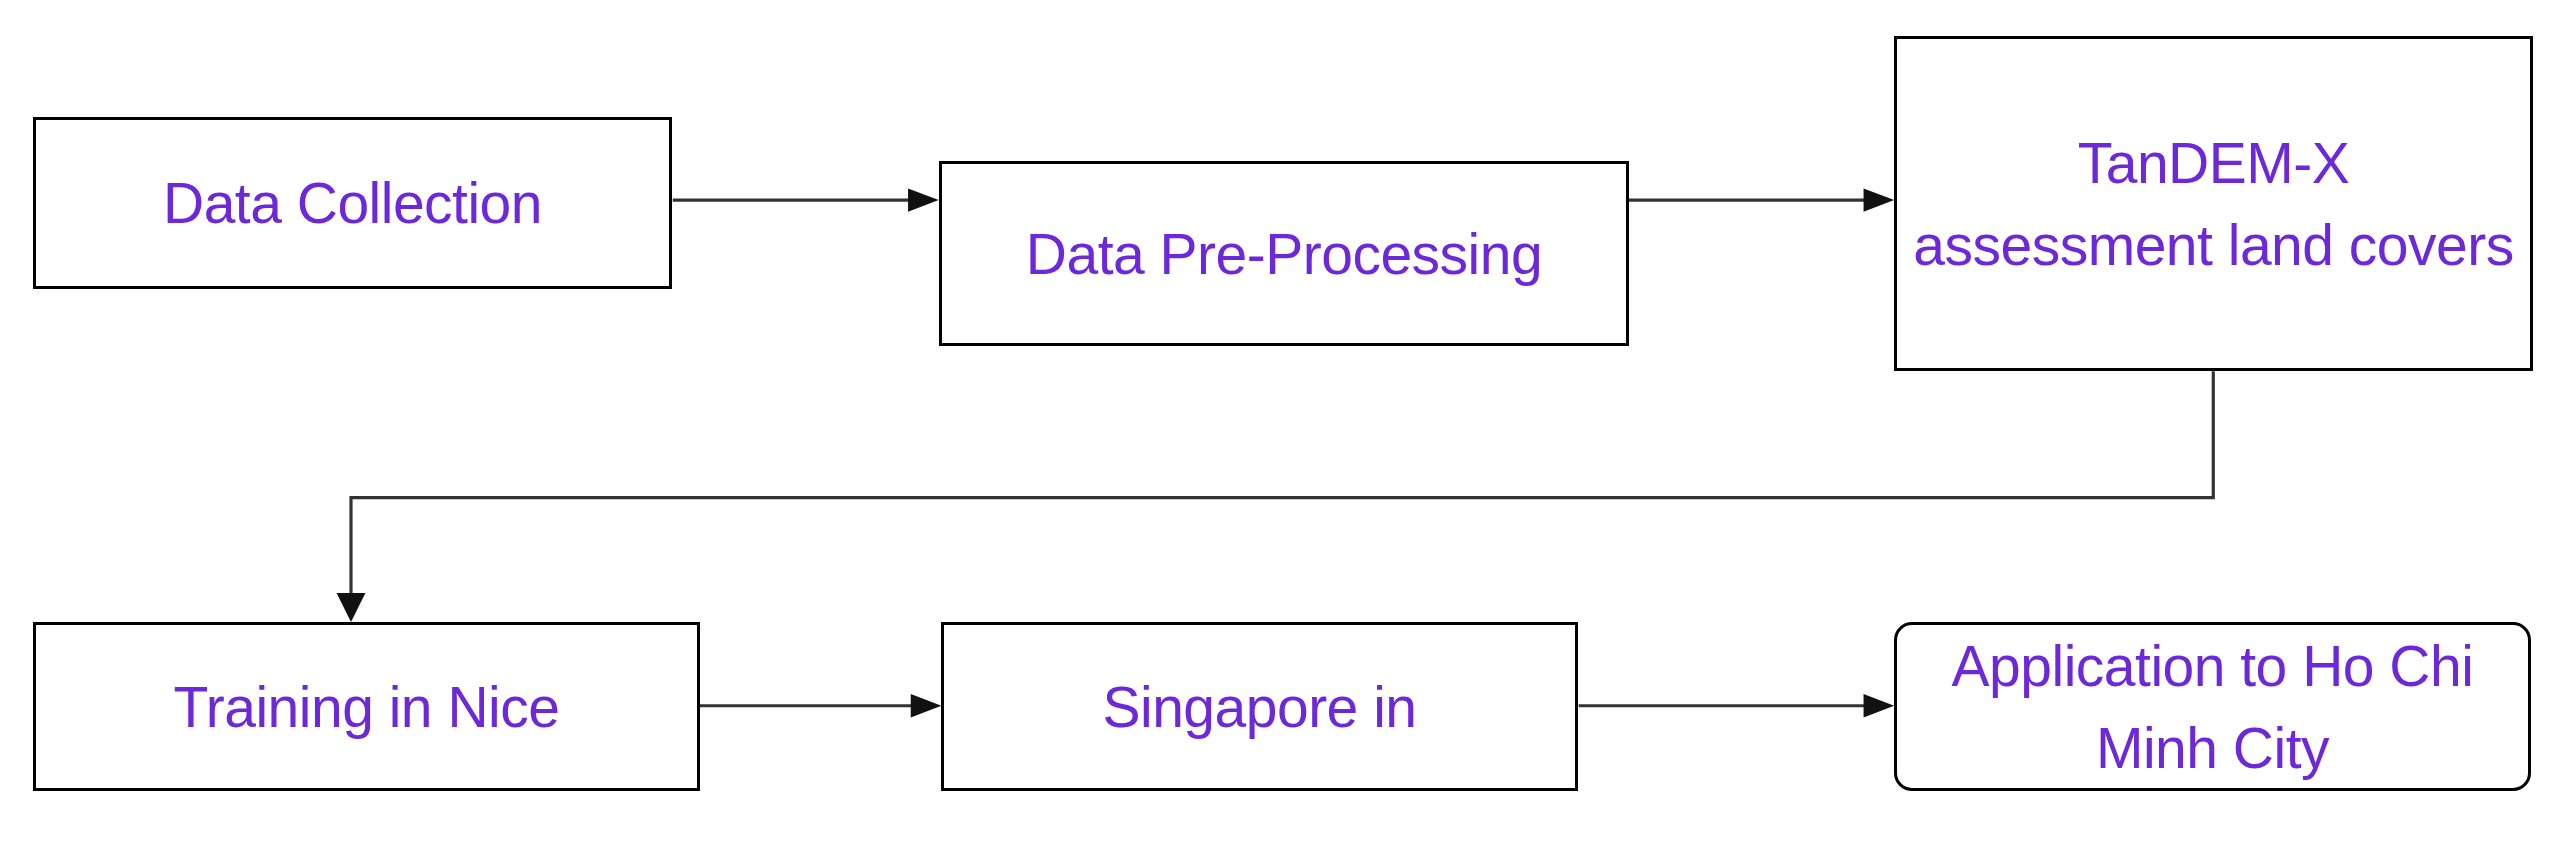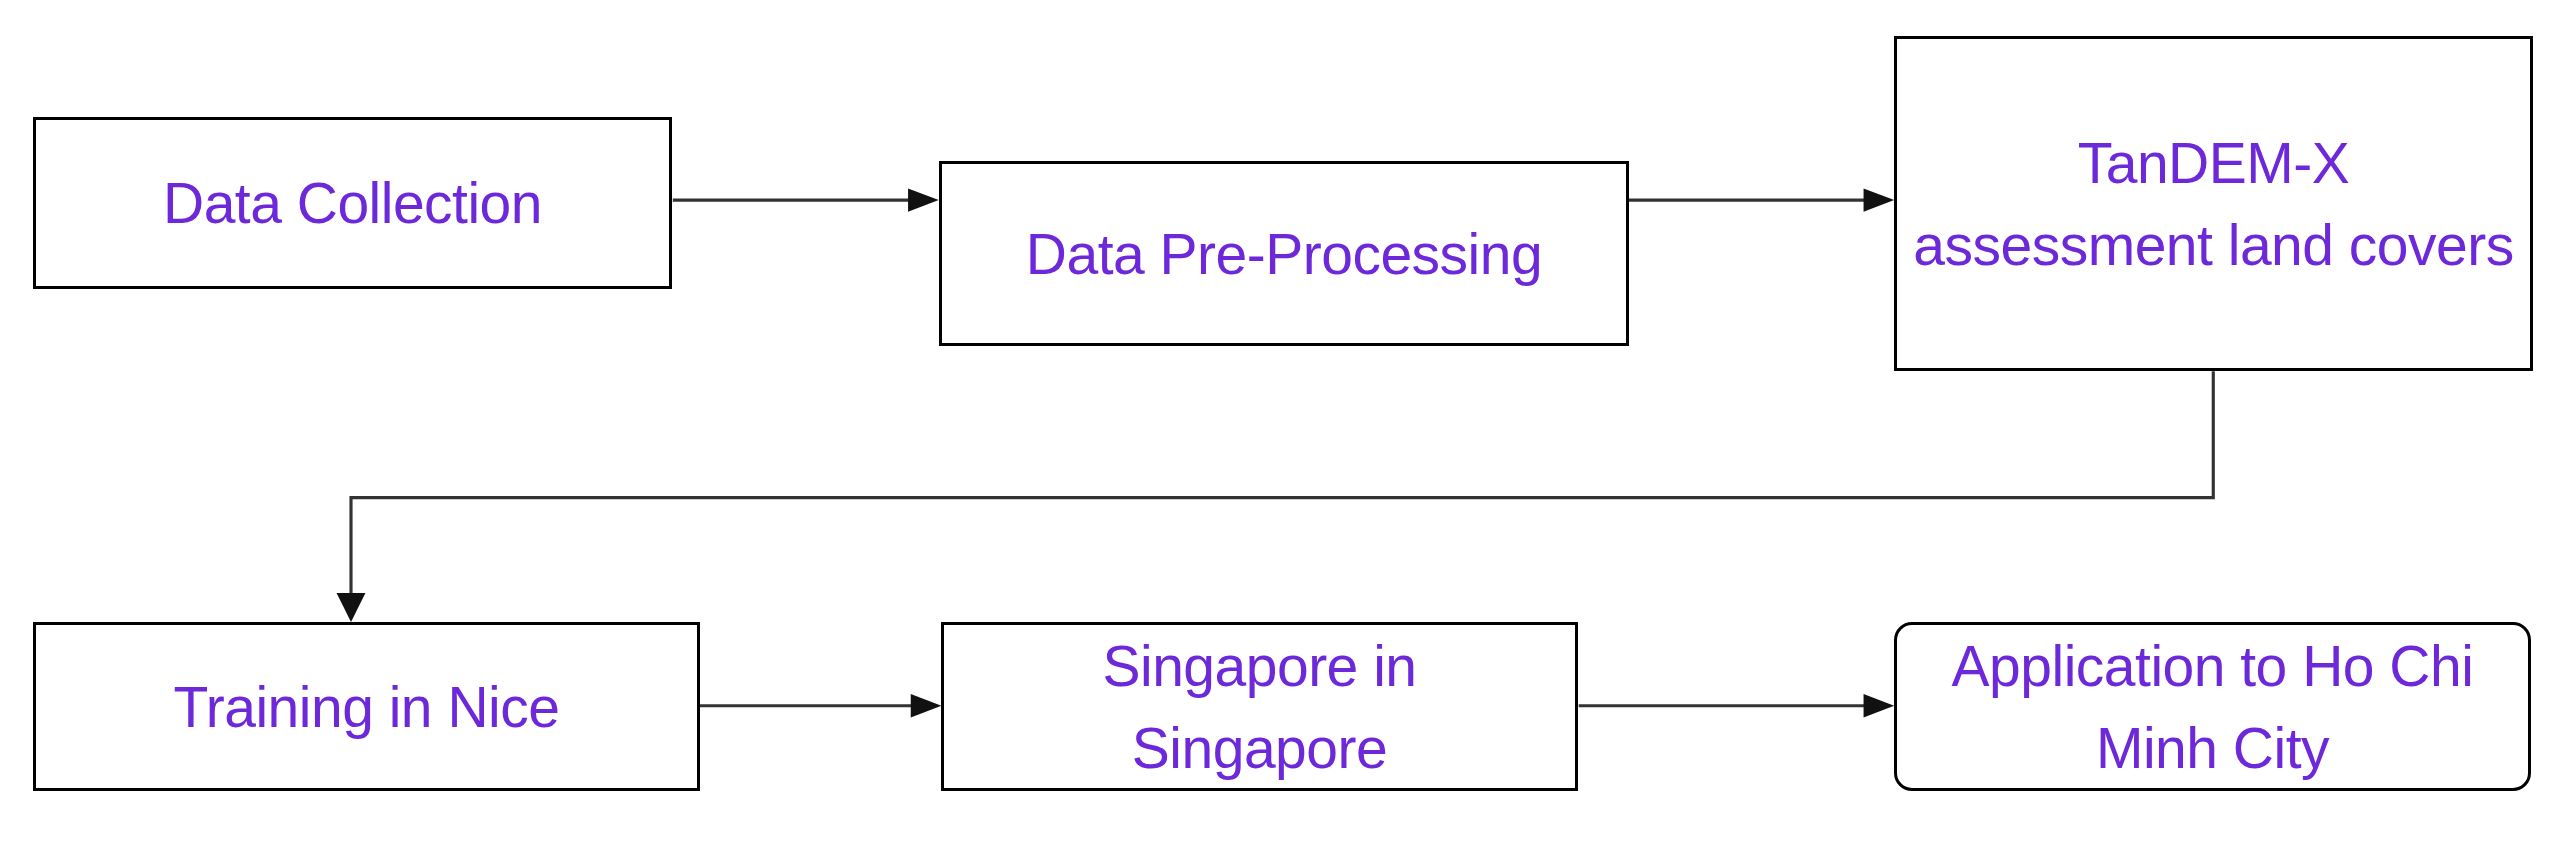--- a/index.html
+++ b/index.html
@@ -92,21 +92,20 @@
     <div>TanDEM-X</div>
     <div>assessment land covers</div>
   </div>
 
   <div class="flow-box box-training">
     <div>Training in Nice</div>
   </div>
 
   <div class="flow-box box-validation">
     <div>Singapore in</div>
-    <div>Singapore</div>
   </div>
 
   <div class="flow-box box-application">
     <div>Application to Ho Chi</div>
     <div>Minh City</div>
   </div>
 
 </div>
 
 

